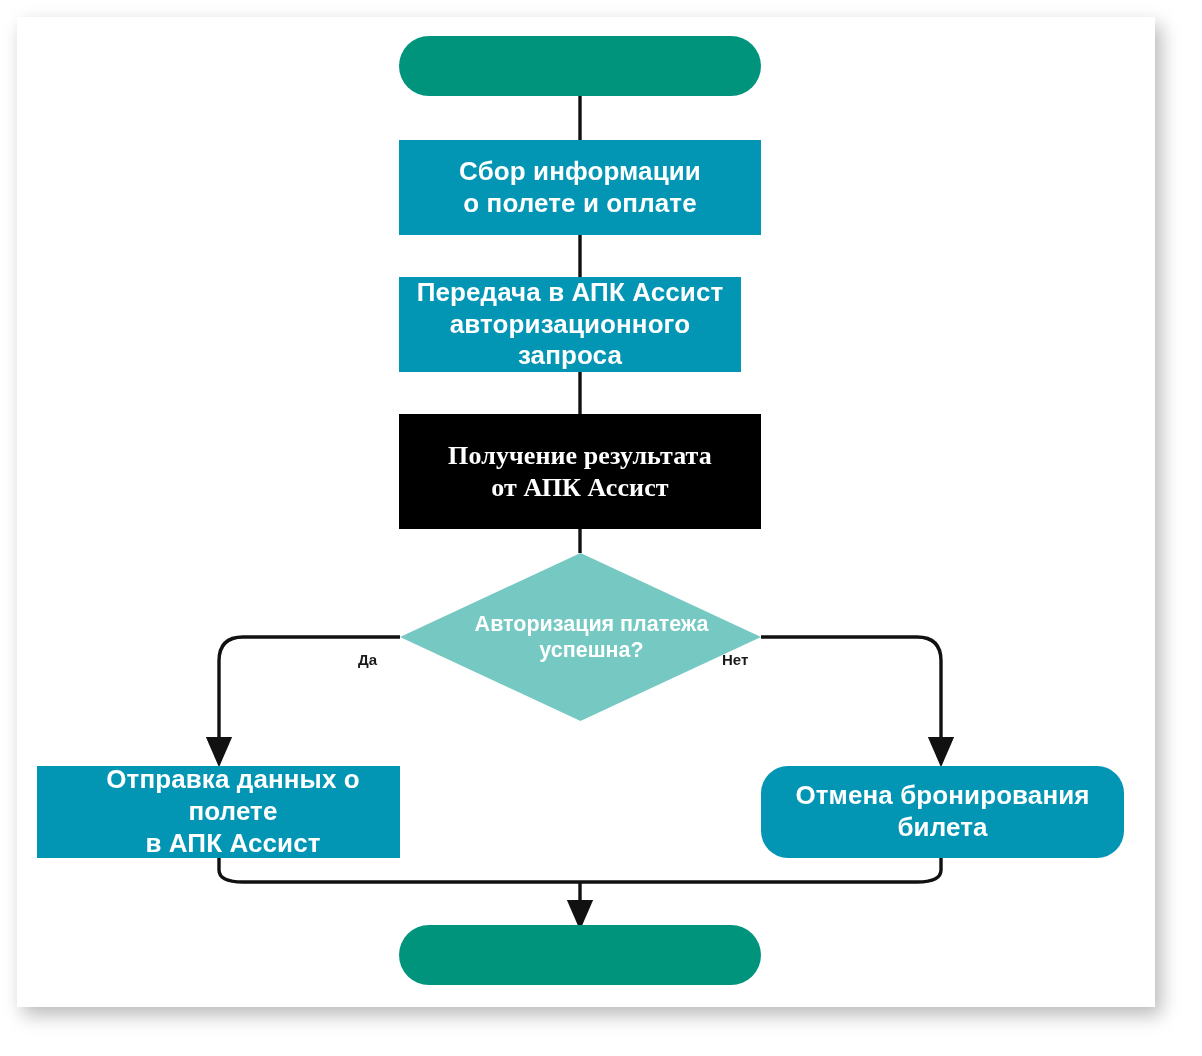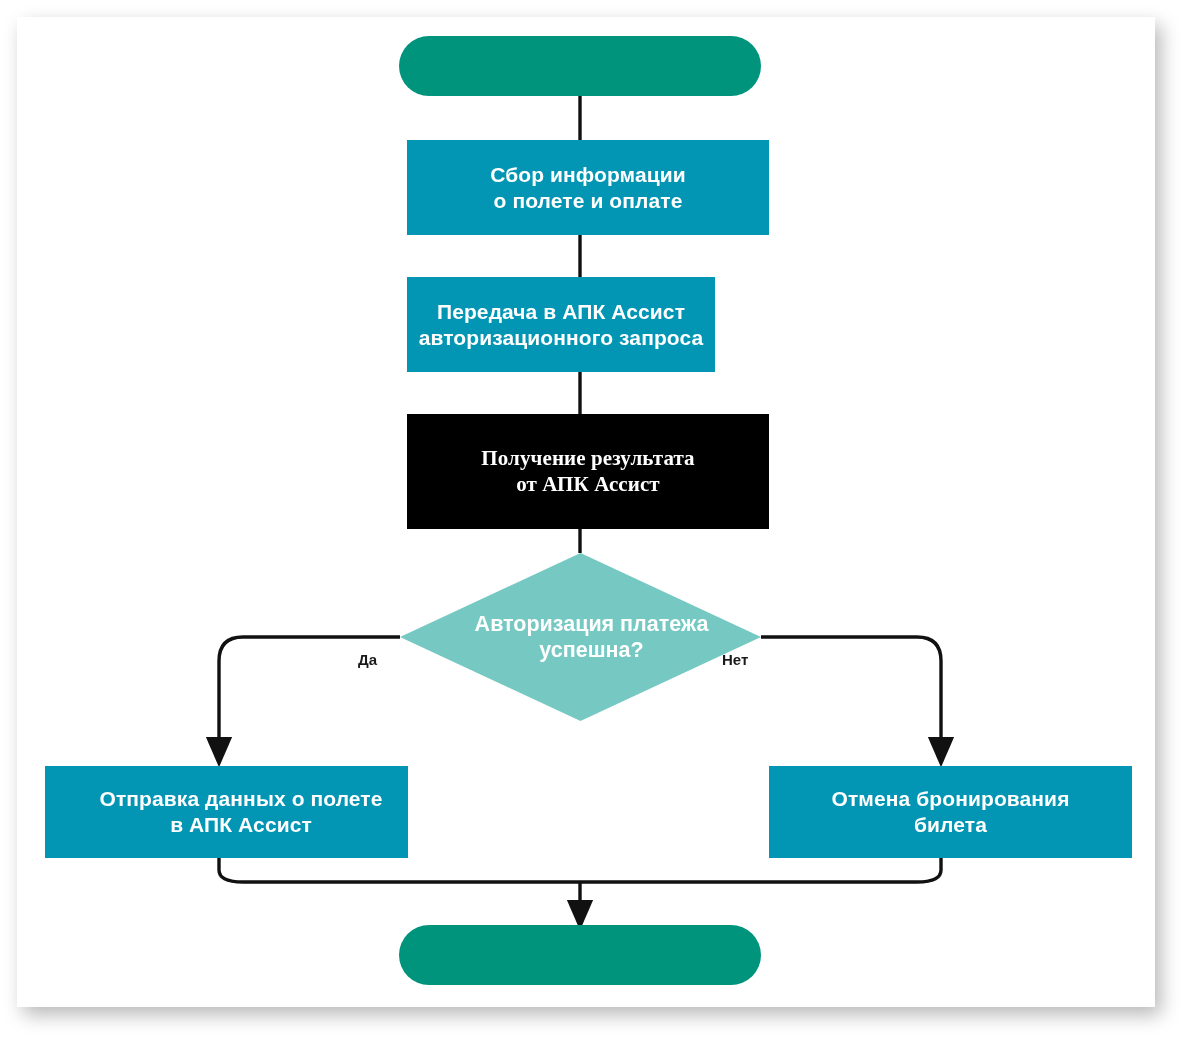--- a/index.html
+++ b/index.html
@@ -44,22 +44,21 @@
     font-weight: bold;
     line-height: 1.22;
     letter-spacing: 0.1px;
     white-space: pre-line;
     user-select: none;
   }
   .terminal {
     border-radius: 48px;
   }
   .process {
-    font-size: 21px;
-    margin-left: 8px;
+    font-size: 26px;
   }
   .decision-wrap {
     position: absolute;
     display: flex;
     align-items: center;
     justify-content: center;
   }
   .decision-shape {
     position: absolute;
     left: 0; top: 0;
@@ -130,21 +129,21 @@
 
     <div class="node terminal" style="left:399px; top:36px; width:362px; height:60px; background:#00947d;">
       <span></span>
     </div>
 
     <div class="node process" style="left:399px; top:140px; width:362px; height:95px; background:#0396b4;">
       <span>Сбор информации
 о полете и оплате</span>
     </div>
 
-    <div class="node process" style="left:399px; top:277px; width:308px; height:95px; background:#0396b4;text-align:center;">
+    <div class="node process" style="left:399px; top:277px; width:342px; height:95px; background:#0396b4;text-align:center;">
       <span>Передача в АПК Ассист
 авторизационного запроса</span>
     </div>
 
     <div class="node process" style="left:399px; top:414px; width:362px; height:115px; background:#000000;font-family:Liberation Serif, serif;">
       <span>Получение результата
 от АПК Ассист</span>
     </div>
 
     <div class="decision-wrap" style="left:400px; top:553px; width:361px; height:168px;">
@@ -157,21 +156,21 @@
 
     <div class="edge-label" style="left:358px; top:607px;">Да</div>
 
     <div class="edge-label" style="left:722px; top:607px;">Нет</div>
 
     <div class="node process" style="left:37px; top:766px; width:363px; height:92px; background:#0396b4;padding-left:29px;">
       <span>Отправка данных о полете
 в АПК Ассист</span>
     </div>
 
-    <div class="node process" style="left:761px; top:766px; width:363px; height:92px; background:#0396b4;">
+    <div class="node process" style="left:761px; top:766px; width:363px; height:92px; background:#0396b4;border-radius:27px;">
       <span>Отмена бронирования
 билета</span>
     </div>
 
     <div class="node terminal" style="left:399px; top:925px; width:362px; height:60px; background:#00947d;">
       <span></span>
     </div>
 
   </div>
 </div>

